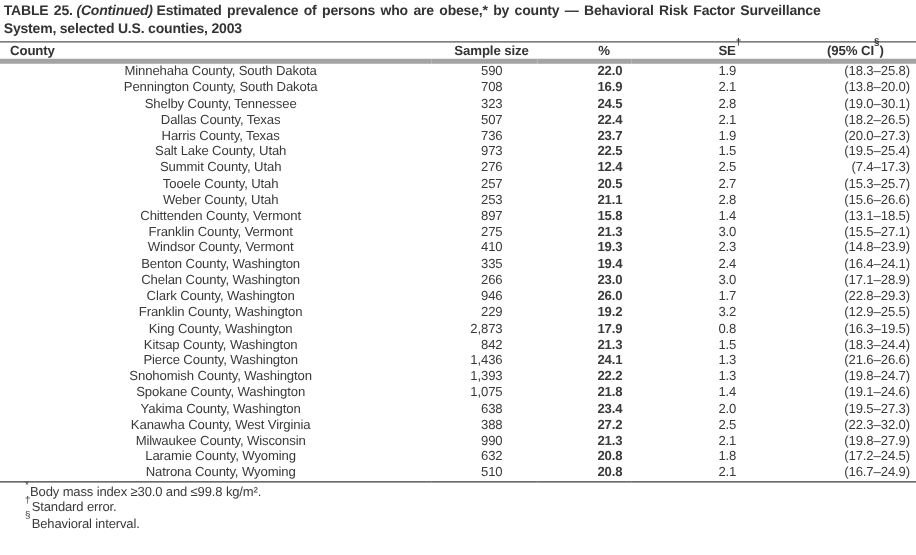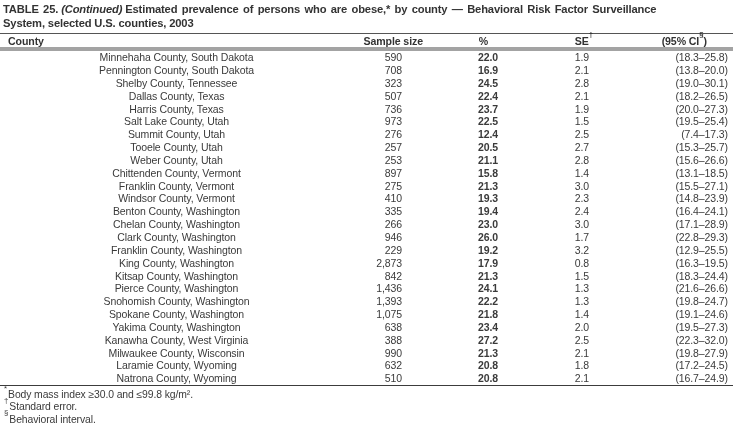--- a/index.html
+++ b/index.html
@@ -67,20 +67,21 @@
     position: relative;
     top: -3px;
     letter-spacing: 0;
   }
   .footnotes { padding: 3px 3px 0 4px; }
   .footnote {
     font-size: 10.4px;
     letter-spacing: -0.1px;
     line-height: 12.3px;
     color: #3a3a3a;
+    margin-left: 16px;
   }
   .footnote sup { margin-right: 1px; }
 </style>
 </head>
 <body>
 
 <div class="page">
 
   <div class="table-title"><span class="j">TABLE 25.</span>
     <i class="j">(Continued)</i>

